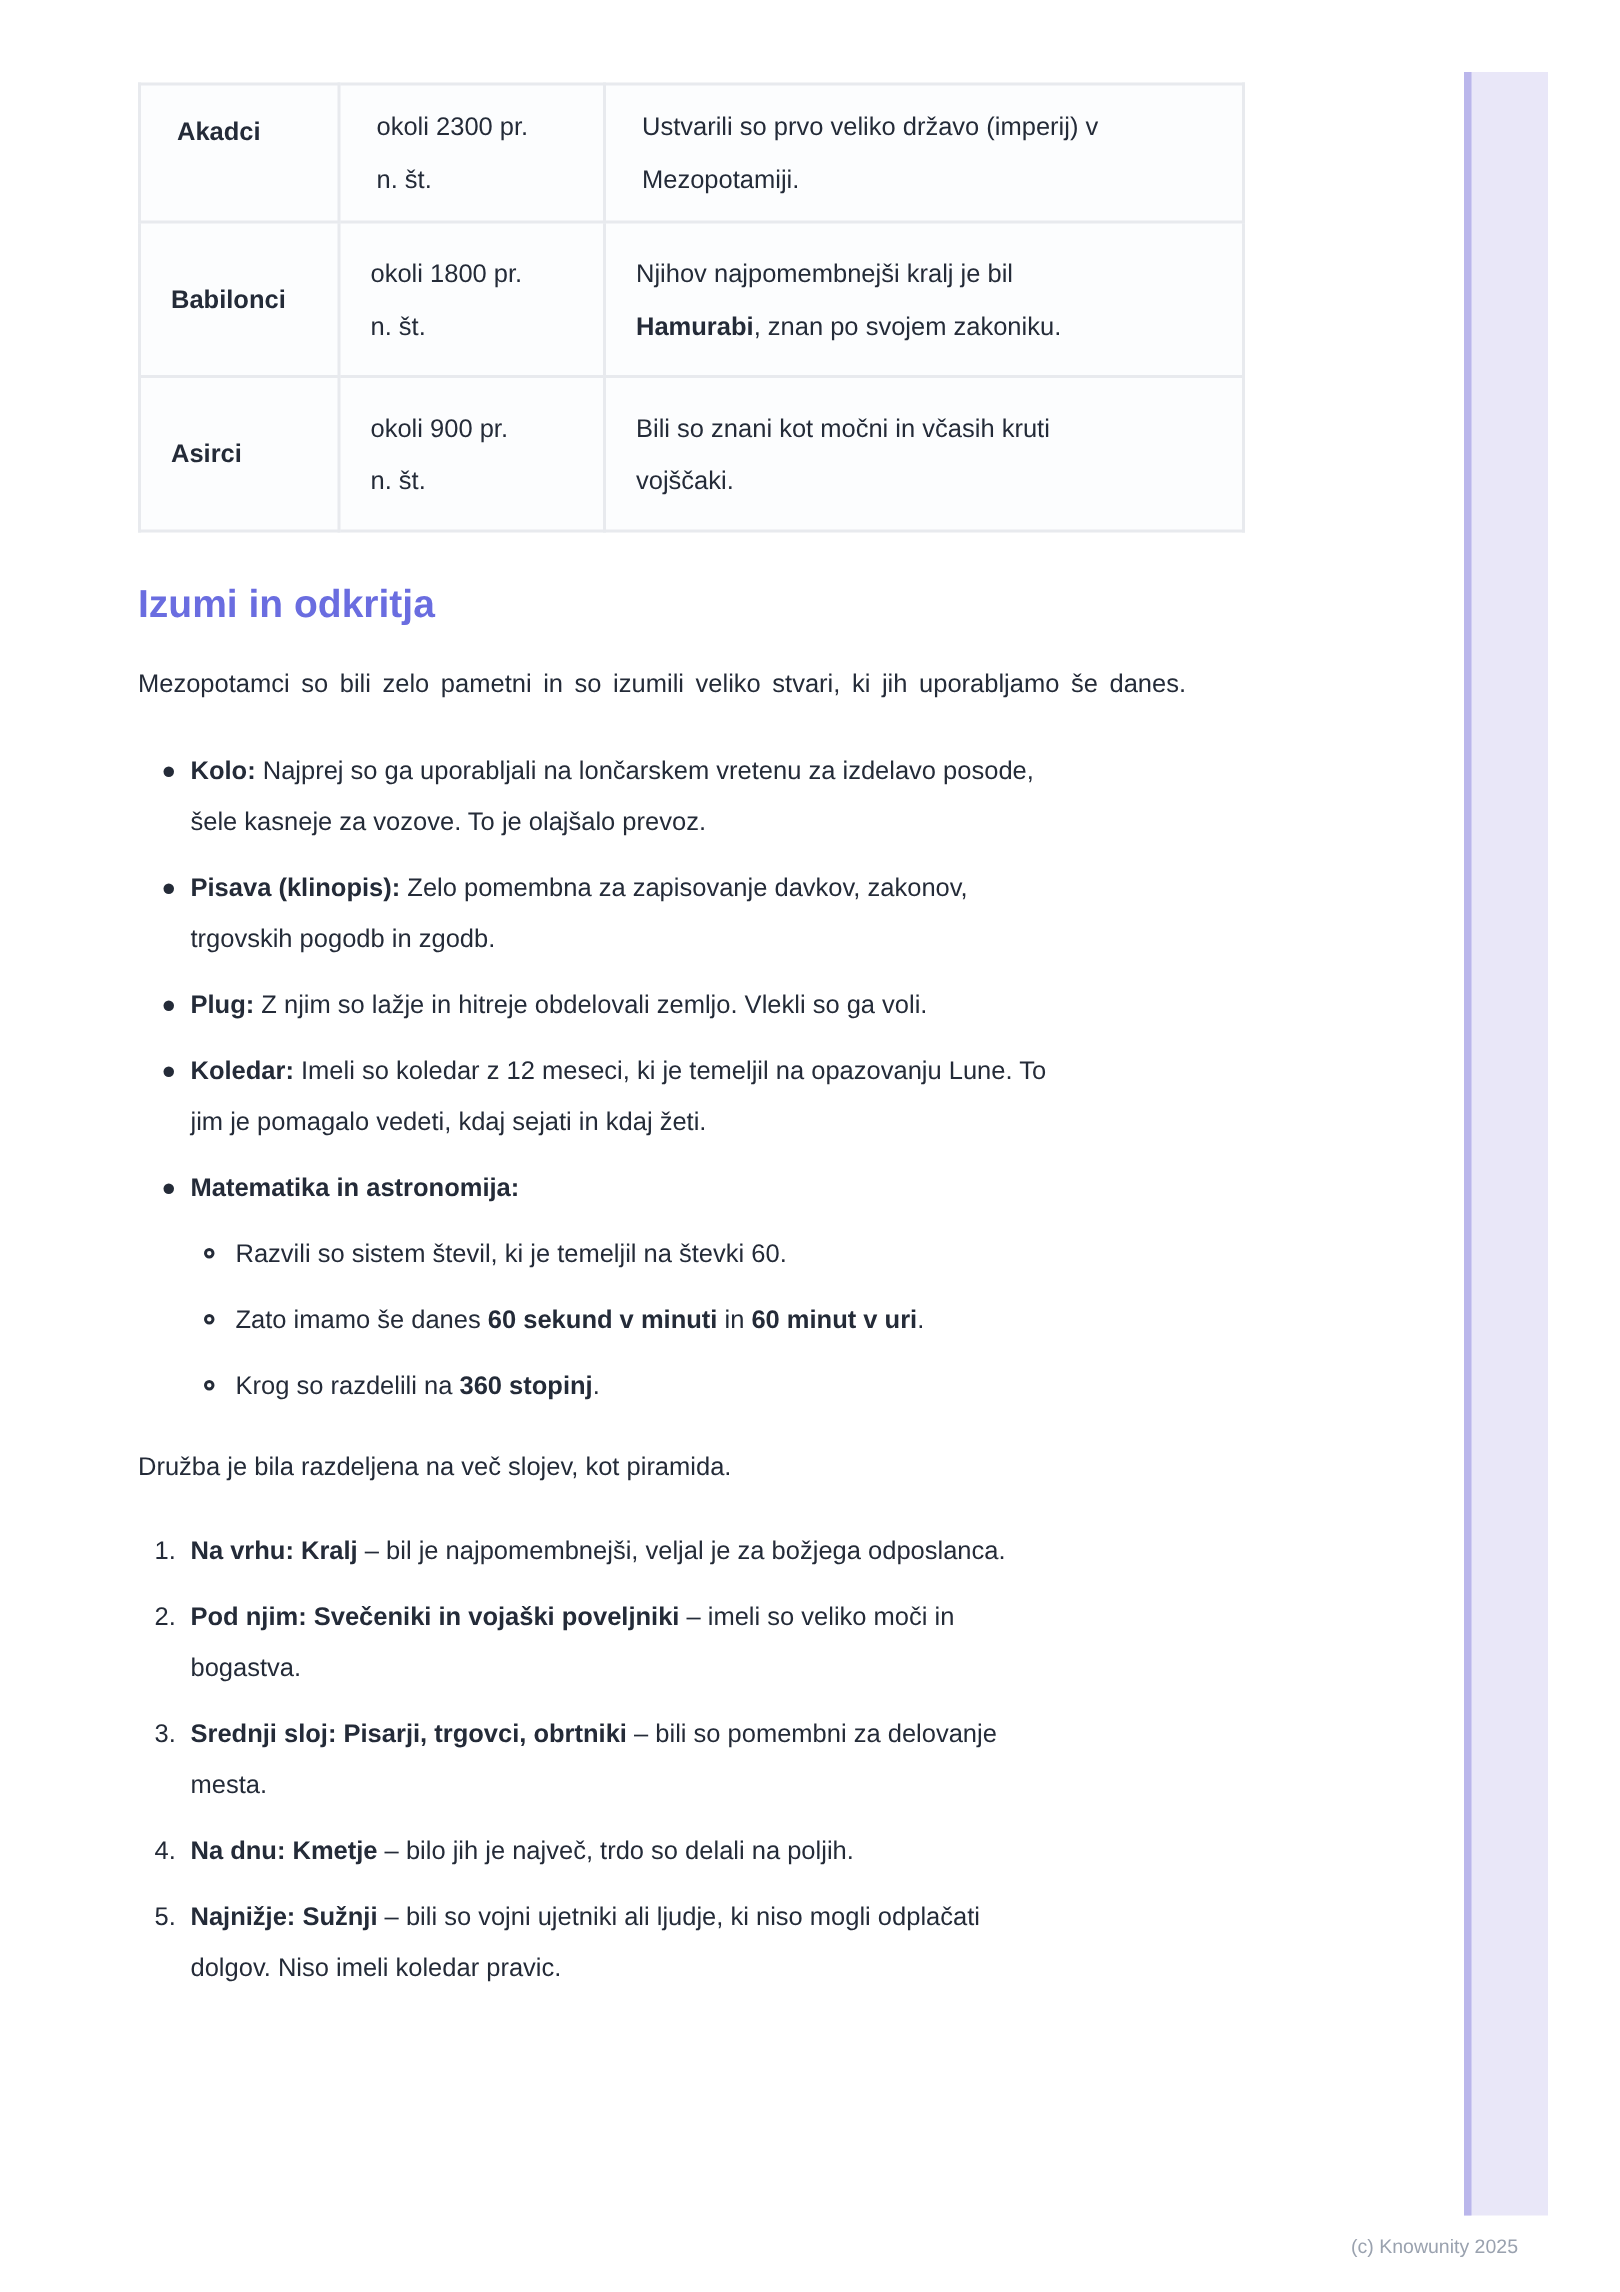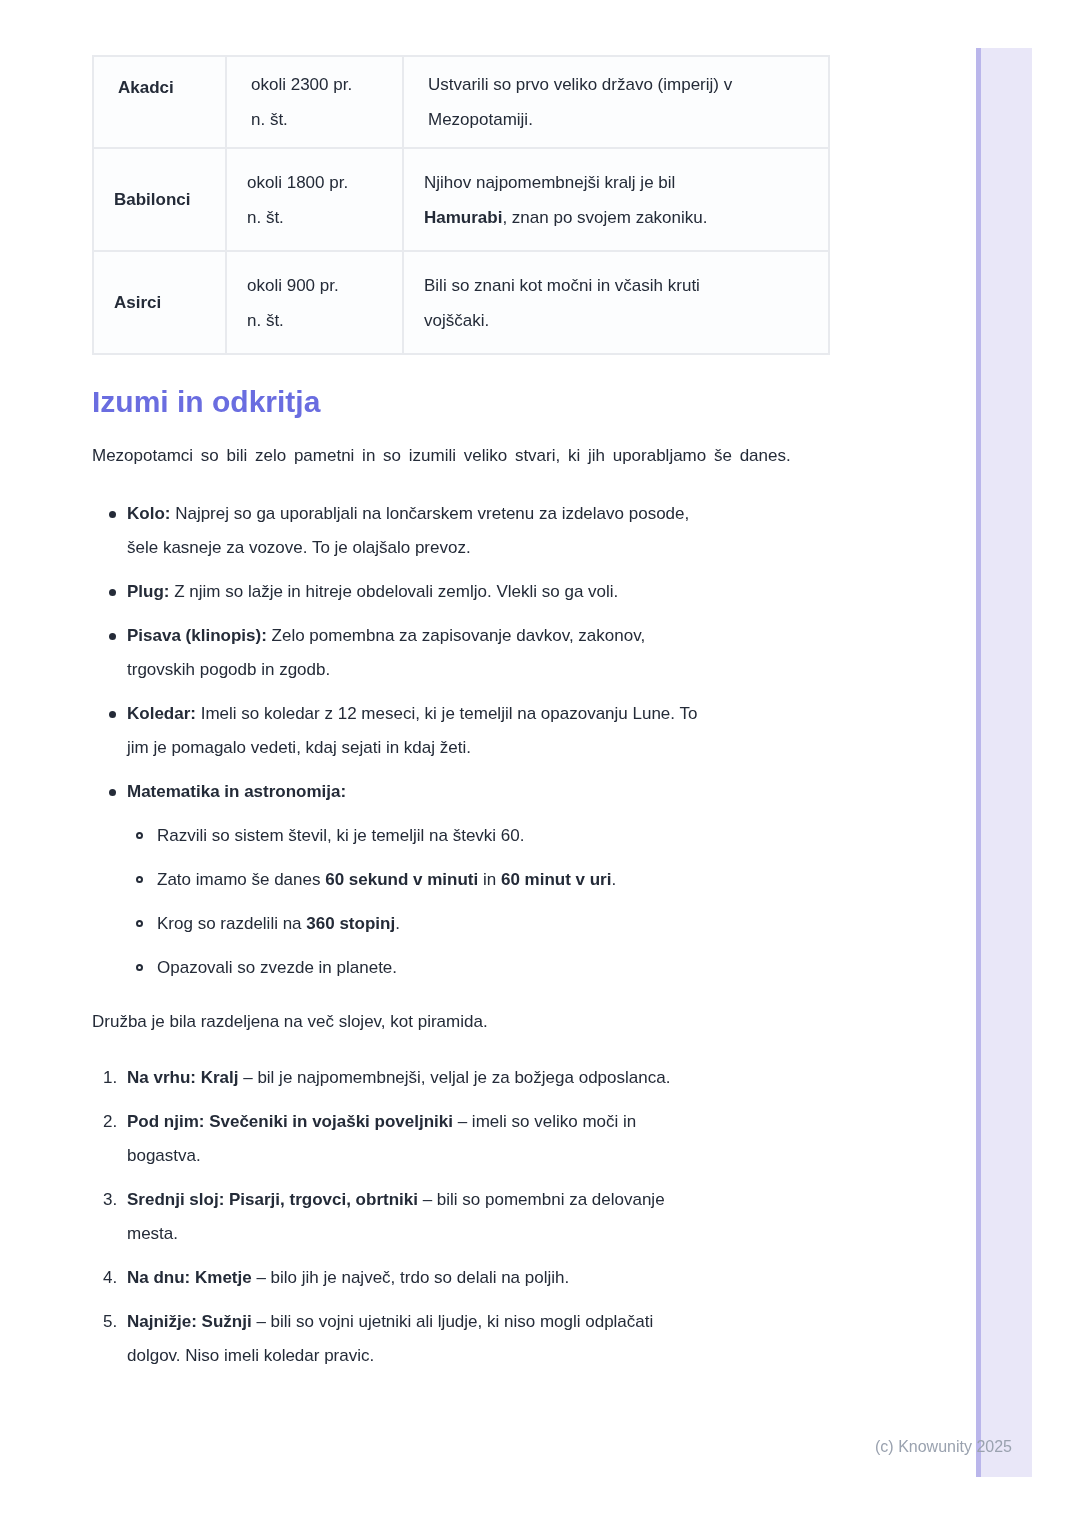--- a/index.html
+++ b/index.html
@@ -29,21 +29,21 @@
     vertical-align:middle; line-height:35px;
     padding:10px 20px 10px 24px; box-sizing:border-box;
   }
   td.cell-name { font-weight:700; }
   tr.r1 td { height:90px; }
   tr.r2 td, tr.r3 td { height:103px;padding-left:20px; }
   tr.r1 td.cell-name { vertical-align:top; padding-top:13px; }
 
   
   h2.sec {
-    margin:30px 0 0 0; font-size:30px; line-height:34px;
+    margin:30px 0 0 0; font-size:26px; line-height:34px;
     font-weight:600; color:#6a6de0;
   }
   p.intro { margin:20px 0 0 0; }
   p.justified { word-spacing:3px; }
 
   
   ul.blist { list-style:none; margin:24px 0 0 0; padding:0; }
   ul.blist > li { position:relative; padding-left:35px; margin:0 0 10px 0; }
   ul.blist > li::before {
     content:""; position:absolute; left:17px; top:14px;
@@ -59,22 +59,22 @@
   }
 
   
   ol.nlist { list-style:none; margin:22px 0 0 0; padding:0; }
   ol.nlist > li { position:relative; padding-left:35px; margin:0 0 10px 0; }
   ol.nlist .num { position:absolute; left:11px; top:0; }
 
   b, .b { font-weight:700; }
 
   .copyright {
-    position:absolute; top:1436px; right:68px;
-    font-size:16px; line-height:22px; color:#9aa2af; z-index:3;
+    position:absolute; top:1487px; right:68px;
+    font-size:13px; line-height:22px; color:#9aa2af; z-index:3;
   }
 </style>
 </head>
 <body>
 
 <div class="page">
 
   <div class="edge-bar"></div>
 
   <div class="content">
@@ -103,30 +103,29 @@
         </tr>
       </tbody>
     </table>
 
     <h2 class="sec">Izumi in odkritja</h2>
 
     <p class="intro justified">Mezopotamci so bili zelo pametni in so izumili veliko stvari, ki jih uporabljamo še danes.</p>
 
     <ul class="blist">
       <li><span><span class="b">Kolo: </span><span>Najprej so ga uporabljali na lončarskem vretenu za izdelavo posode,</span><br><span>šele kasneje za vozove. To je olajšalo prevoz.</span></span></li>
+      <li><span><span class="b">Pisava (klinopis): </span><span>Zelo pomembna za zapisovanje davkov, zakonov,</span><br><span>trgovskih pogodb in zgodb.</span></span></li>
       <li><span><span class="b">Plug: </span><span>Z njim so lažje in hitreje obdelovali zemljo. Vlekli so ga voli.</span></span></li>
-      <li><span><span class="b">Pisava (klinopis): </span><span>Zelo pomembna za zapisovanje davkov, zakonov,</span><br><span>trgovskih pogodb in zgodb.</span></span></li>
       <li><span><span class="b">Koledar: </span><span>Imeli so koledar z 12 meseci, ki je temeljil na opazovanju Lune. To</span><br><span>jim je pomagalo vedeti, kdaj sejati in kdaj žeti.</span></span></li>
       <li>
         <span><span class="b">Matematika in astronomija:</span></span>
         <ul class="clist">
           <li><span><span>Razvili so sistem števil, ki je temeljil na števki 60.</span></span></li>
           <li><span><span>Zato imamo še danes </span><span class="b">60 sekund v minuti</span><span> in </span><span class="b">60 minut v uri</span><span>.</span></span></li>
           <li><span><span>Krog so razdelili na </span><span class="b">360 stopinj</span><span>.</span></span></li>
-          <li><span><span>Opazovali so zvezde in planete.</span></span></li>
         </ul>
       </li>
     </ul>
 
 
     <p class="intro">Družba je bila razdeljena na več slojev, kot piramida.</p>
 
     <ol class="nlist">
       <li>
         <span class="num">1.</span>

